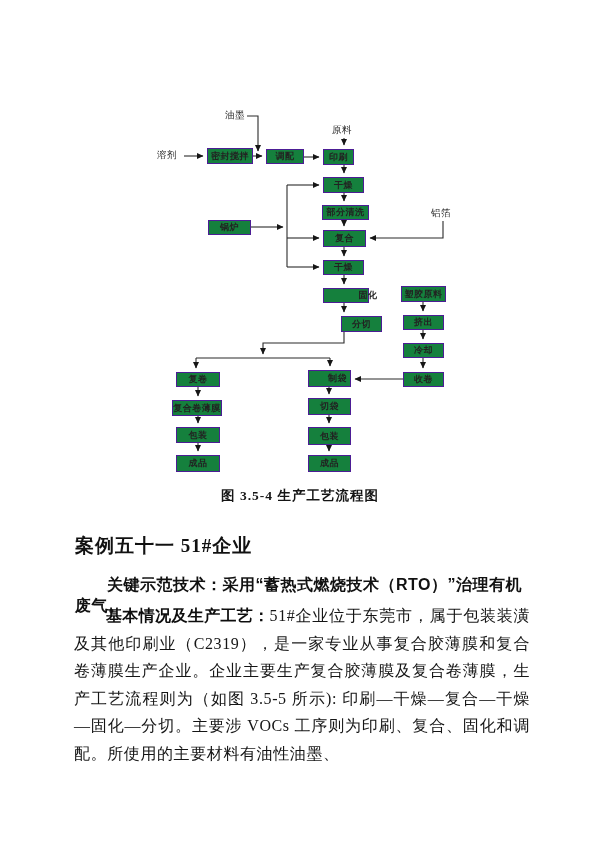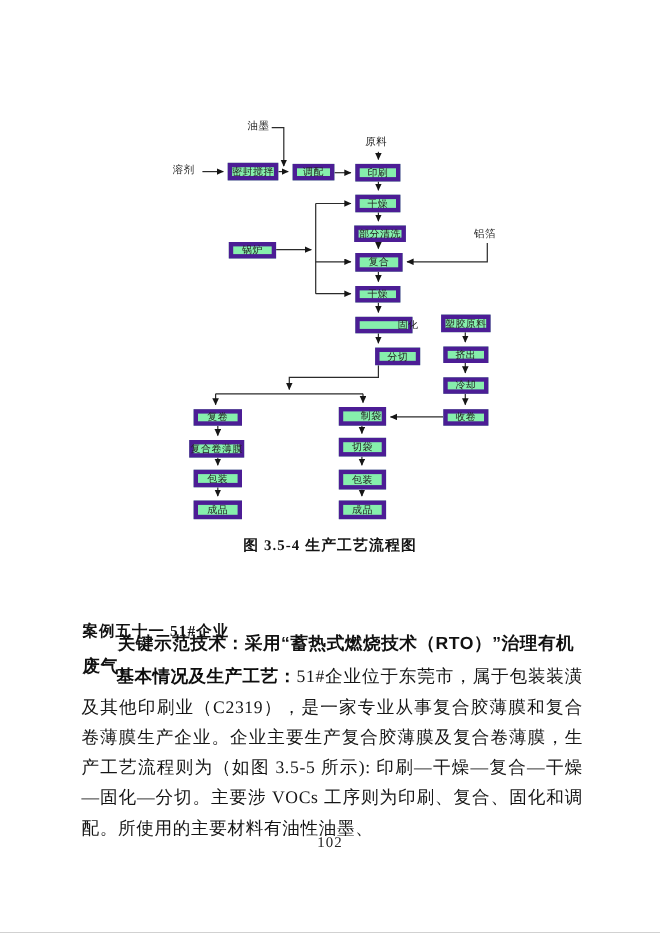--- a/index.html
+++ b/index.html
@@ -10,41 +10,42 @@
     background:#ffffff;
     font-family:"Liberation Serif","DejaVu Serif",serif;
     color:#1a1a1a;
     overflow:hidden;
   }
   
   .flowchart{position:absolute;left:0;top:100px;width:600px;height:380px;}
   .flowchart svg{position:absolute;left:0;top:0;}
   .node{
     position:absolute;
-    border:4px solid #4c1d95;
-    background:#86efac;
+    border:1px solid #4c1d95;
+    background:#15803d;
     display:flex;align-items:center;justify-content:center;
     font-size:9px;line-height:1;letter-spacing:.5px;
     color:#222;white-space:nowrap;
     box-sizing:border-box;
+    font-weight:bold;
   }
   .flabel{
     position:absolute;
     font-size:9.5px;line-height:1;letter-spacing:.5px;color:#222;
     white-space:nowrap;
   }
   
   .caption{
     position:absolute;left:0;top:487px;width:600px;
     text-align:center;font-size:13.5px;font-weight:600;
     letter-spacing:1px;color:#151515;font-family:Liberation Serif, serif;
   }
   .heading{
-    position:absolute;left:75px;top:565px;
-    font-size:14px;font-weight:bold;letter-spacing:1px;color:#111;
+    position:absolute;left:75px;top:533px;
+    font-size:19px;font-weight:bold;letter-spacing:1px;color:#111;
   }
   .para1{
     position:absolute;left:75px;top:575px;width:460px;
     font-size:16px;font-weight:bold;letter-spacing:.5px;color:#111;
     font-family:"Liberation Sans","DejaVu Sans",sans-serif;
     text-indent:32px;margin:0;
   }
   .para2{
     position:absolute;left:74px;top:602px;width:456px;
     font-size:16px;line-height:27.6px;letter-spacing:.6px;color:#151515;
@@ -106,21 +107,21 @@
       </g>
     </svg>
 
     <span class="flabel" style="left:225px;top:11px;">油墨</span>
     <span class="flabel" style="left:332px;top:26px;">原料</span>
     <span class="flabel" style="left:157px;top:51px;">溶剂</span>
     <span class="flabel" style="left:431px;top:109px;">铝箔</span>
 
     <div class="node" style="left:207px;top:48px;width:46px;height:16px;">密封搅拌</div>
     <div class="node" style="left:266px;top:49px;width:38px;height:15px;">调配</div>
-    <div class="node" style="left:323px;top:49px;width:41px;height:16px;">印刷</div>
+    <div class="node" style="left:323px;top:49px;width:31px;height:16px;">印刷</div>
     <div class="node" style="left:323px;top:77px;width:41px;height:16px;">干燥</div>
     <div class="node" style="left:322px;top:105px;width:47px;height:15px;">部分清洗</div>
     <div class="node" style="left:208px;top:120px;width:43px;height:15px;">锅炉</div>
     <div class="node" style="left:323px;top:130px;width:43px;height:17px;">复合</div>
     <div class="node" style="left:323px;top:160px;width:41px;height:15px;">干燥</div>
     <div class="node" style="left:323px;top:188px;width:41px;height:15px;padding-left:44px;">固化</div>
     <div class="node" style="left:341px;top:216px;width:41px;height:16px;">分切</div>
     <div class="node" style="left:401px;top:186px;width:45px;height:16px;">塑胶原料</div>
     <div class="node" style="left:403px;top:215px;width:41px;height:15px;">挤出</div>
     <div class="node" style="left:403px;top:243px;width:41px;height:15px;">冷却</div>
@@ -136,15 +137,14 @@
   </div>
 
   <div class="caption">图 3.5-4  生产工艺流程图</div>
 
   <div class="heading">案例五十一 51#企业</div>
 
   <p class="para1">关键示范技术：采用“蓄热式燃烧技术（RTO）”治理有机废气。</p>
 
   <p class="para2"><b>基本情况及生产工艺：</b><span>51#企业位于东莞市，属于包装装潢及其他印刷业（C2319），是一家专业从事复合胶薄膜和复合卷薄膜生产企业。企业主要生产复合胶薄膜及复合卷薄膜，生产工艺流程则为（如图 3.5-5 所示): 印刷—干燥—复合—干燥—固化—分切。主要涉 VOCs 工序则为印刷、复合、固化和调配。所使用的主要材料有油性油墨、</span></p>
 
-  <div class="pagenum">102</div>
 
 </div>
 
 </body></html>

